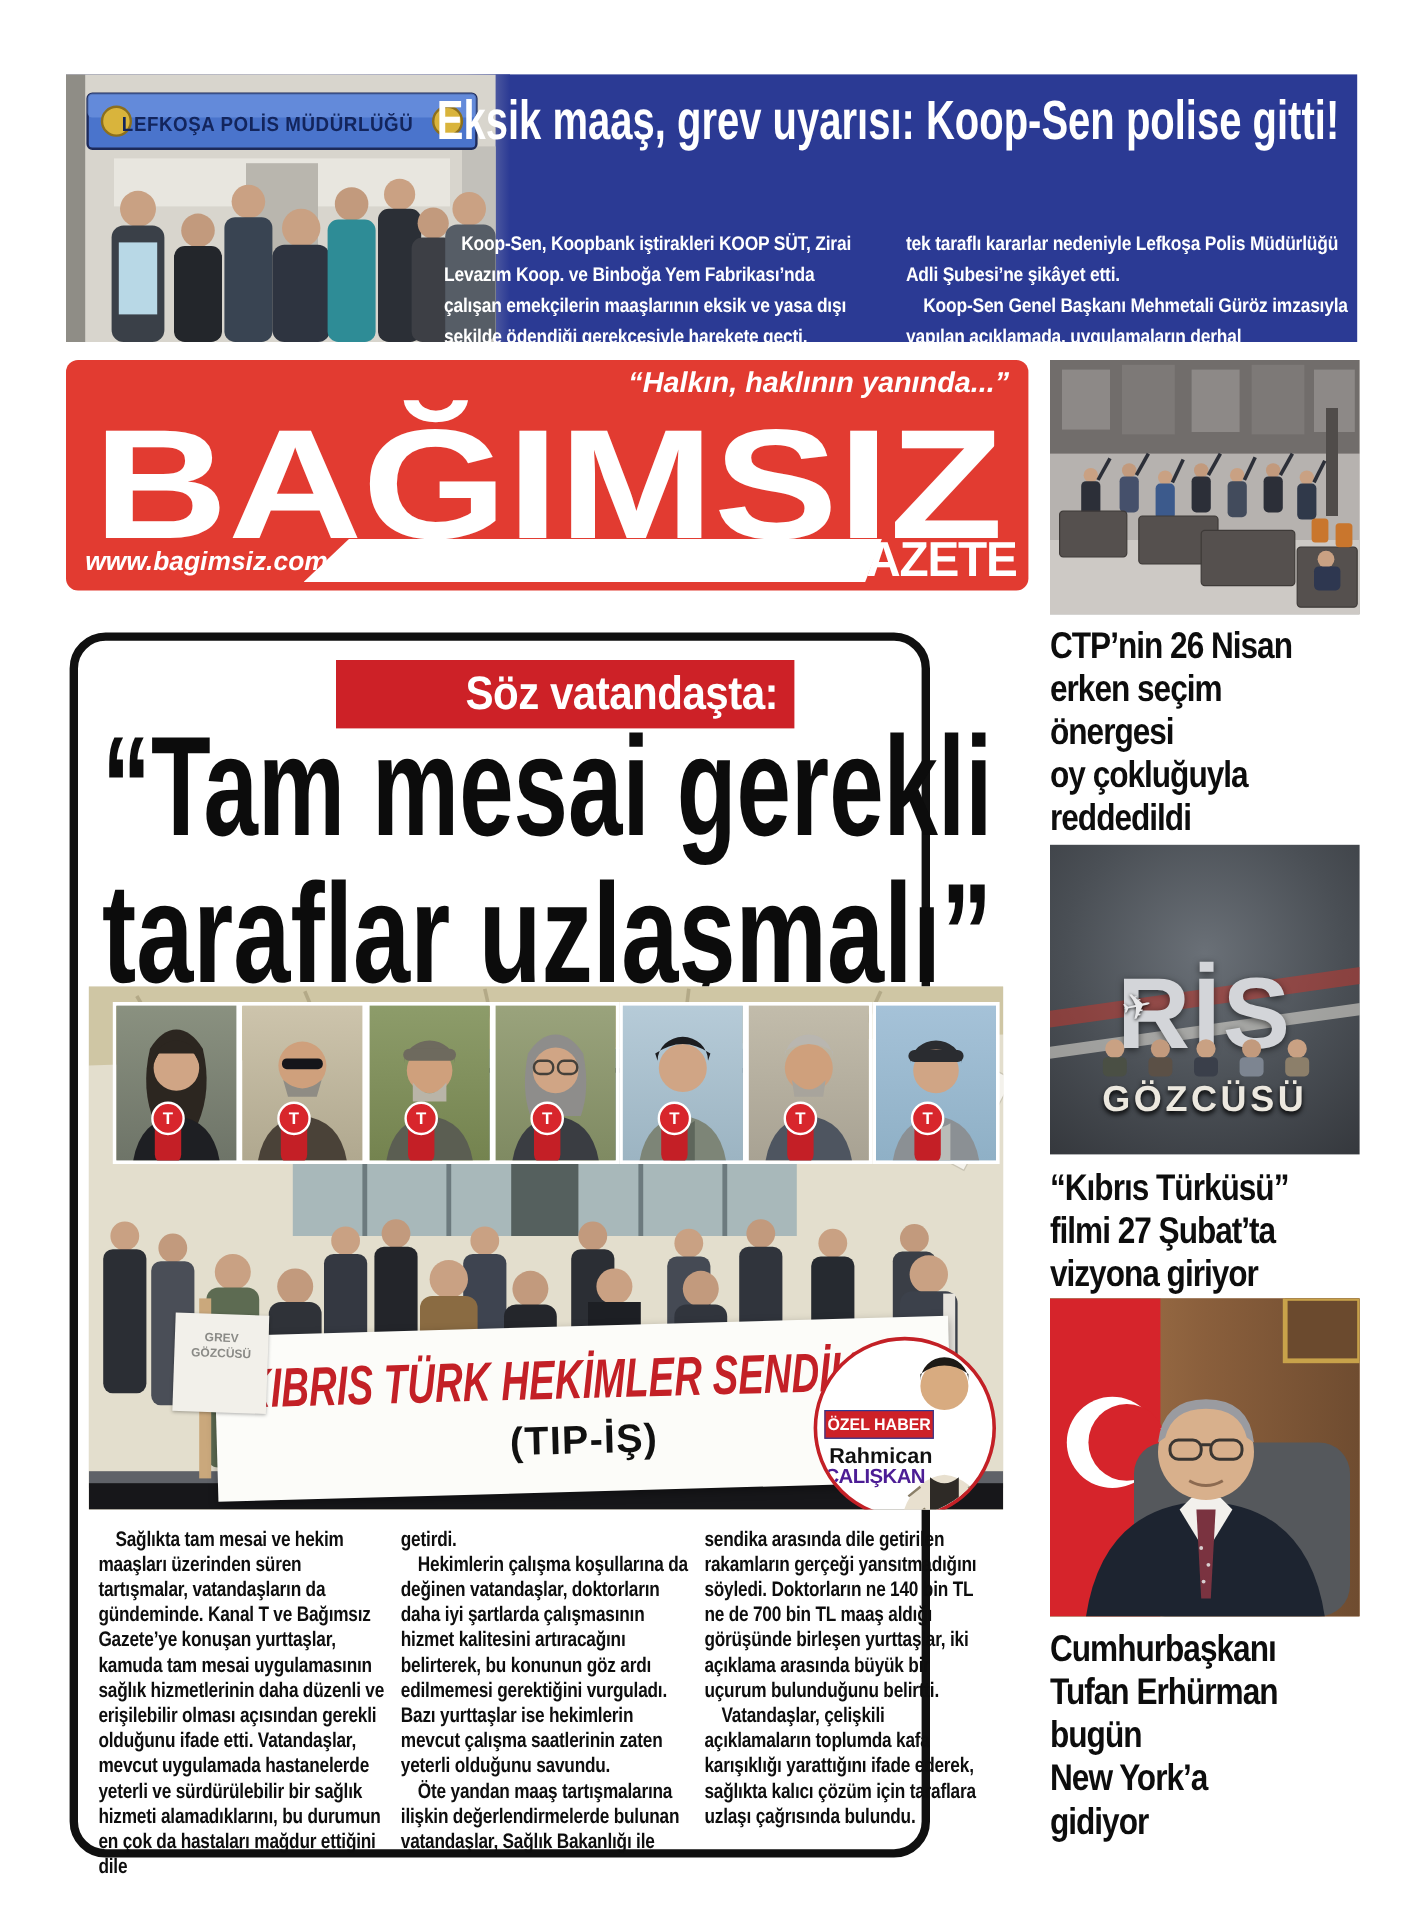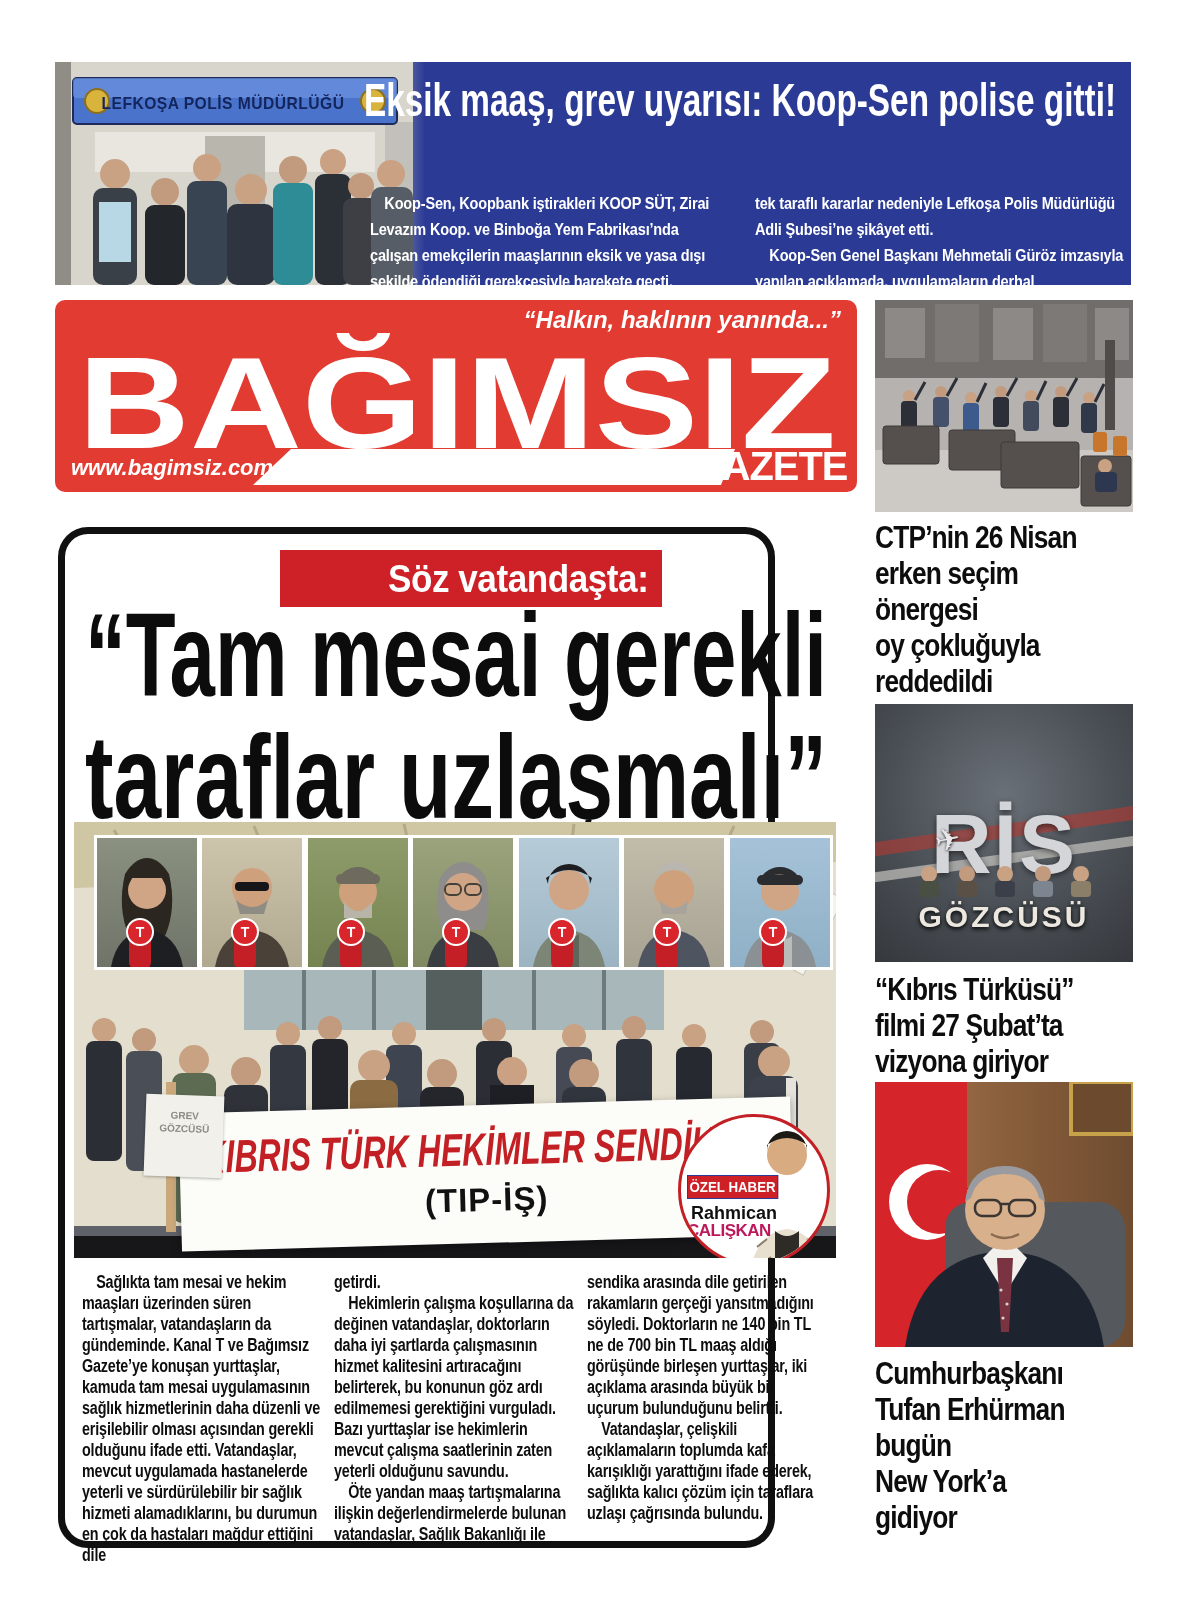--- a/index.html
+++ b/index.html
@@ -80,21 +80,21 @@
   #union-sub { top:76px; width:100%; text-align:center; font-weight:800; font-size:33px; color:#111; letter-spacing:1px; }
   #grev-sign { left:71px; top:273px; width:78px; height:82px; background:#f2f0ea; transform:rotate(2deg);
                color:#8a8a86; font-weight:700; font-size:10px; line-height:13px; text-align:center;
                padding-top:14px; white-space:pre-line; box-shadow:0 1px 3px rgba(0,0,0,.3); }
   #reporter-badge { left:604px; top:292px; width:152px; height:152px; border-radius:50%; background:#fff;
                     border:3px solid #c32026; overflow:hidden; }
   #badge-label { left:6px; top:58px; width:96px; height:24px; background:#cd2127; border:1px solid #2b3a94;
                  color:#fff; font-weight:800; font-size:14px; text-align:center; line-height:22px;
                  transform:scaleX(.95); transform-origin:left; }
   #reporter-first { left:10px; top:86px; font-weight:700; font-size:18px; color:#111; }
-  #reporter-last  { left:6px; top:104px; font-weight:800; font-size:17px; color:#be185d; letter-spacing:-.5px; }
+  #reporter-last  { left:6px; top:104px; font-weight:800; font-size:17px; color:#4c1d95; letter-spacing:-.5px; }
   #reporter-figure { right:-6px; top:10px; }
 
   
   .body-col { top:738px; width:292px; color:#0e0e0e; font-weight:700; font-size:17.5px; line-height:21px;
               letter-spacing:-.2px; white-space:pre-line; transform:scaleX(.82); transform-origin:top left; }
   #body-col1 { left:17px; } #body-col2 { left:269px; } #body-col3 { left:522px; }
 </style>
 </head>
 <body>
 

